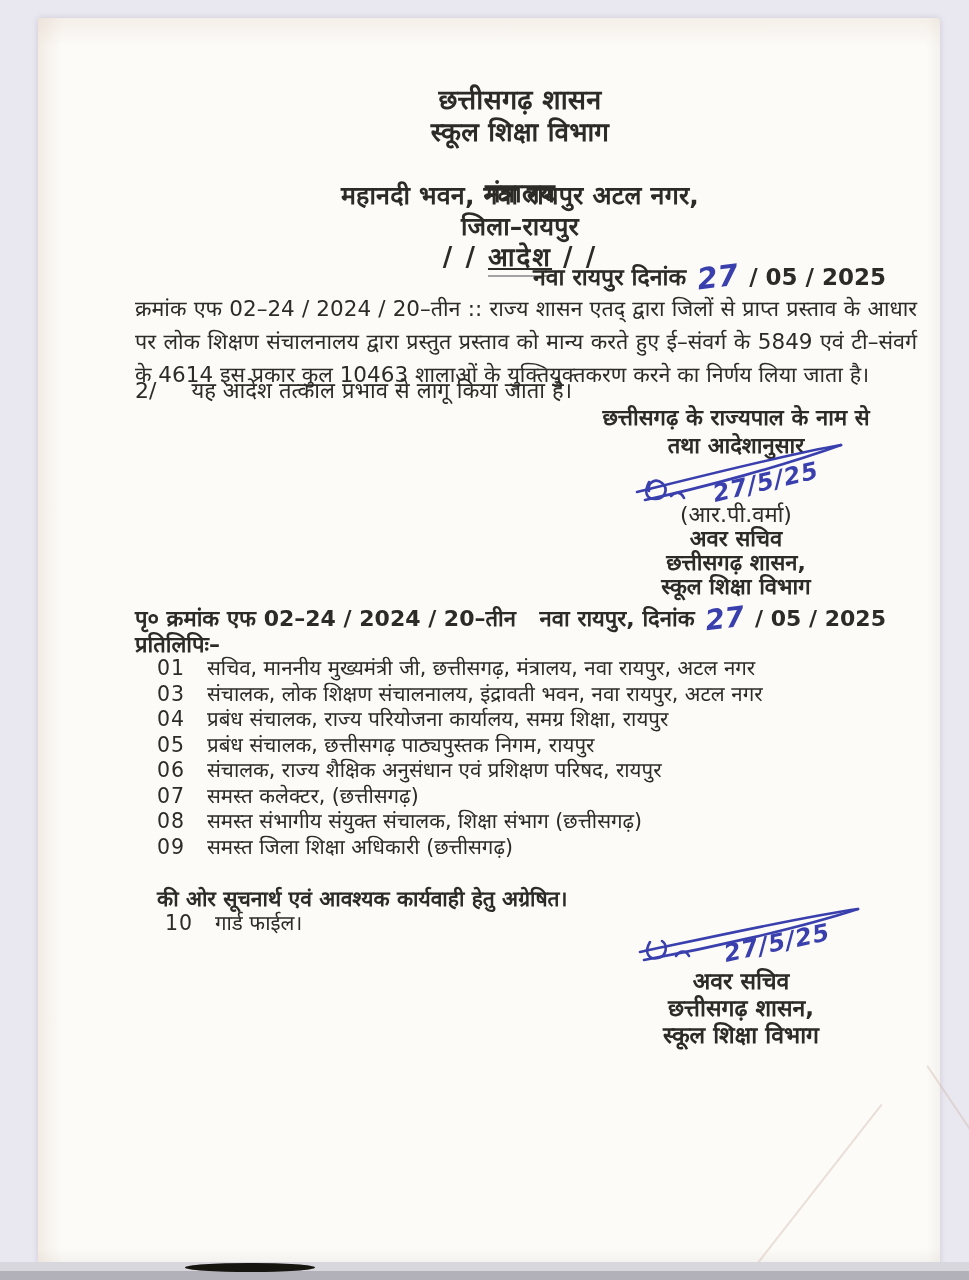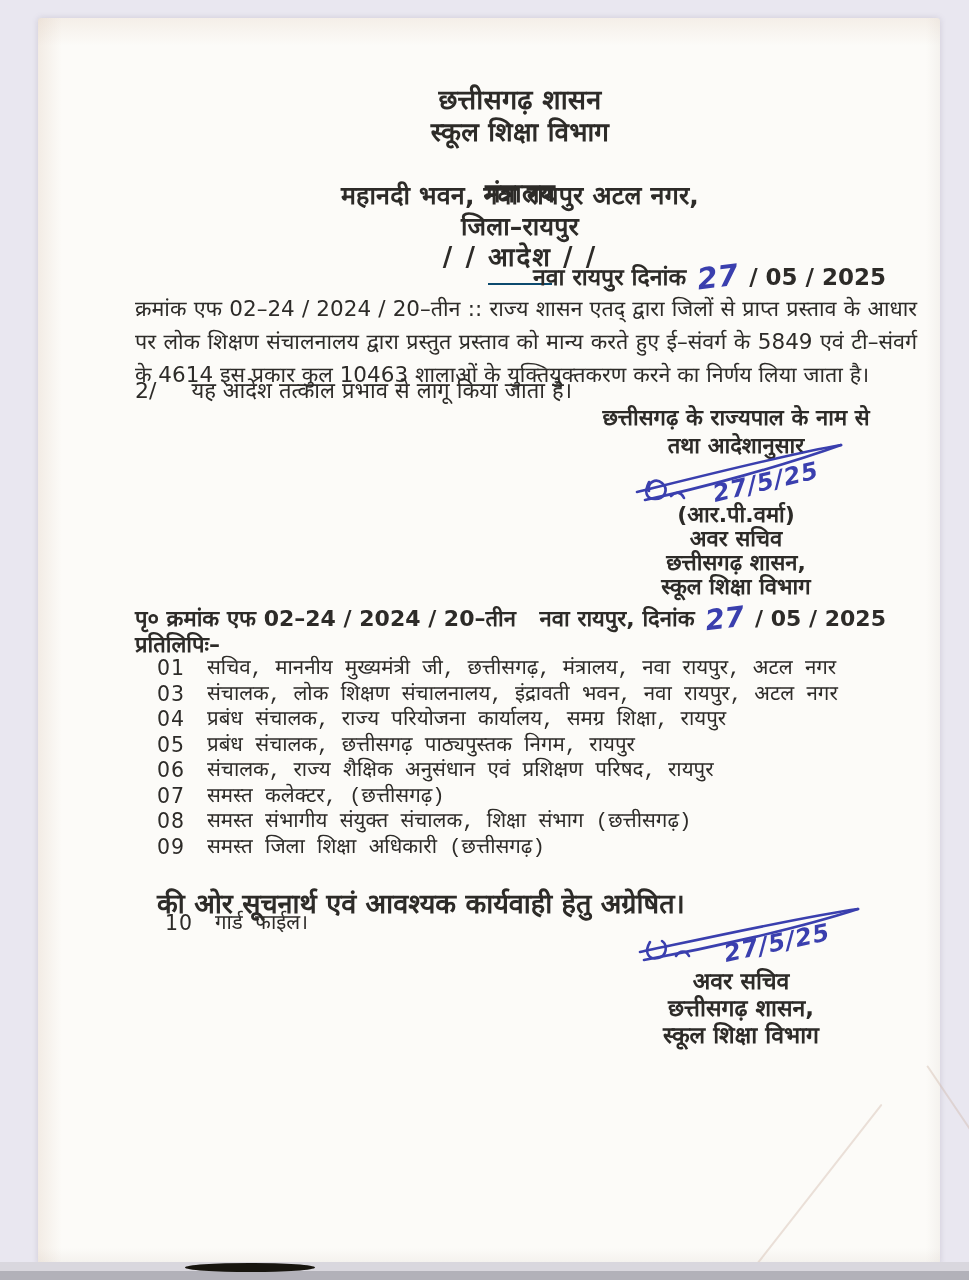--- a/index.html
+++ b/index.html
@@ -19,33 +19,33 @@
       linear-gradient(0deg, rgba(198,188,178,.18), rgba(0,0,0,0) 18px),
       #fcfbf8;
     border-radius:3px;
     box-shadow:0 0 6px rgba(90,85,110,.18);
   }
   .abs{position:absolute;}
   .ctr{text-align:center;}
   .hdr{font-weight:600;letter-spacing:.2px;}
   .h27{font-size:27px;} .h26{font-size:26px;} .h25{font-size:25px;}
   .t23{font-size:23px;} .t22{font-size:22px;}
-  .ul{border-bottom:2px solid #0c4a6e;padding-bottom:11px;}
+  .ul{border-bottom:2px solid #a3a3a3;padding-bottom:3px;text-decoration:underline;}
   .para{
     line-height:33px;font-weight:500;text-align:justify;
   }
   .hw{
     color:#3a3fae;font-style:italic;font-weight:700;
     display:inline-block;transform:rotate(-7deg) translateY(2px);
     font-size:1.28em;margin:0 3px;
   }
   .sigblock div{line-height:24px;}
   .row{display:flex;line-height:25.5px;font-size:20.5px;font-weight:500;}
   .row .num{width:36px;flex:0 0 36px;letter-spacing:1px;}
-  .row .txt{padding-left:14px;white-space:nowrap;font-family:Liberation Mono, monospace;}
+  .row .txt{padding-left:14px;white-space:nowrap;}
   .bold{font-weight:700;}
   .fold{position:absolute;background:rgba(205,180,162,.38);width:2px;border-radius:2px;}
   .strip-light{position:absolute;left:0;top:1262px;width:969px;height:9px;background:#d9d7de;}
   .strip-dark{position:absolute;left:0;top:1271px;width:969px;height:9px;background:#b2b1b9;}
   .blob{position:absolute;left:185px;top:1263px;width:130px;height:9px;background:#17150f;border-radius:50%;}
   svg.sig{overflow:visible;}
   svg.sig path{fill:none;stroke:#3a3fae;stroke-width:2.6;stroke-linecap:round;}
   svg.sig text{fill:#3a3fae;font-style:italic;font-weight:600;letter-spacing:1px;font-family:"DejaVu Sans","Liberation Sans",sans-serif;}
 </style>
 </head>
@@ -85,21 +85,21 @@
   </div>
 
   <svg class="sig abs" style="left:623px;top:440px;" width="240" height="68" viewBox="0 0 240 68">
     <path d="M14,52 C55,42 165,14 218,5"></path>
     <path d="M218,5 C160,26 78,48 22,60"></path>
     <path d="M26,42 c-5,10 -3,17 6,17 c10,0 14,-10 7,-16 c-6,-5 -15,-1 -13,8 M48,56 c5,-5 10,-4 13,2"></path>
     <text x="92" y="62" font-size="24" transform="rotate(-13 92 62)">27/5/25</text>
   </svg>
 
   <div class="abs ctr sigblock" style="left:585px;top:503px;width:302px;">
-    <div class="t22" style="font-weight:700;">(आर.पी.वर्मा)</div>
+    <div class="t22" style="font-weight:400;">(आर.पी.वर्मा)</div>
     <div class="t22" style="font-weight:600;">अवर सचिव</div>
     <div class="t22" style="font-weight:600;">छत्तीसगढ़ शासन,</div>
     <div class="t22" style="font-weight:600;">स्कूल शिक्षा विभाग</div>
   </div>
 
   <div class="abs t22" style="left:135px;top:602px;font-weight:600;">पृ० क्रमांक एफ 02–24 / 2024 / 20–तीन</div>
   <div class="abs t22" style="right:64px;top:600px;font-weight:600;">
     <span>नवा रायपुर, दिनांक</span>
     <span class="hw">27</span>
     <span>/ 05 / 2025</span>
@@ -135,21 +135,21 @@
     <div class="row">
       <span class="num">08</span>
       <span class="txt">समस्त संभागीय संयुक्त संचालक, शिक्षा संभाग (छत्तीसगढ़)</span>
     </div>
     <div class="row">
       <span class="num">09</span>
       <span class="txt">समस्त जिला शिक्षा अधिकारी (छत्तीसगढ़)</span>
     </div>
   </div>
 
-  <div class="abs bold" style="left:157px;top:884px;font-size:27px;">की ओर सूचनार्थ एवं आवश्यक कार्यवाही हेतु अग्रेषित।</div>
+  <div class="abs bold" style="left:157px;top:884px;font-size:21px;">की ओर सूचनार्थ एवं आवश्यक कार्यवाही हेतु अग्रेषित।</div>
 
   <div class="abs row" style="left:165px;top:911px;">
     <span class="num">10</span>
     <span class="txt">गार्ड फाईल।</span>
   </div>
 
   <svg class="sig abs" style="left:628px;top:906px;" width="250" height="62" viewBox="0 0 250 62">
     <path d="M12,46 C60,36 178,10 230,3"></path>
     <path d="M230,3 C172,22 82,42 16,54"></path>
     <path d="M22,36 c-6,10 -2,18 8,16 c9,-2 10,-13 4,-17 m14,15 c4,-6 10,-6 13,0"></path>

